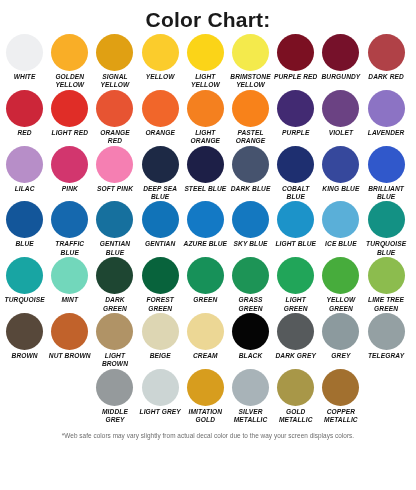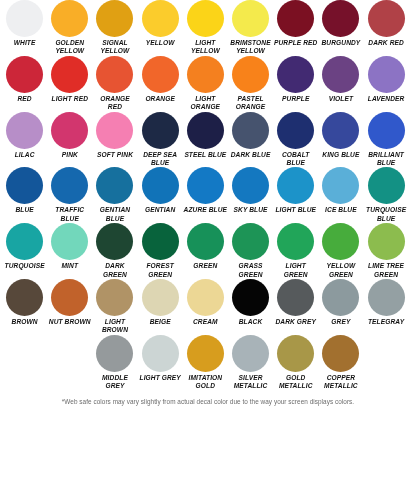--- a/index.html
+++ b/index.html
@@ -77,20 +77,21 @@
   }
   .metallic-gold {
     background-image: radial-gradient(circle at 35% 30%, rgba(255,255,255,0.28), rgba(0,0,0,0.10));
   }
 </style>
 </head>
 <body>
 
 <div id="chart-root">
 
+  <div id="page-title">Color Chart:</div>
 
   <div class="swatch-grid" id="swatch-grid">
       <div class="swatch-row">
         <div class="swatch-cell">
           <div class="swatch-dot" title="WHITE" style="background: rgb(238, 239, 241);"></div>
           <div class="swatch-label">WHITE</div>
         </div>
         <div class="swatch-cell">
           <div class="swatch-dot" title="GOLDEN YELLOW" style="background: rgb(249, 174, 39);"></div>
           <div class="swatch-label">GOLDEN YELLOW</div>

